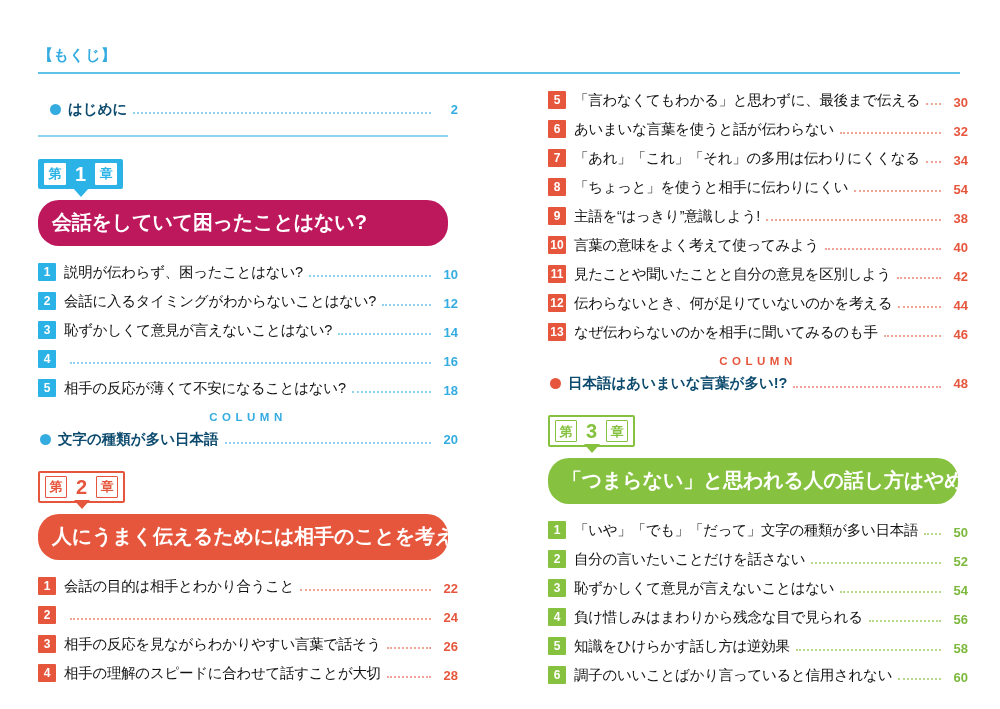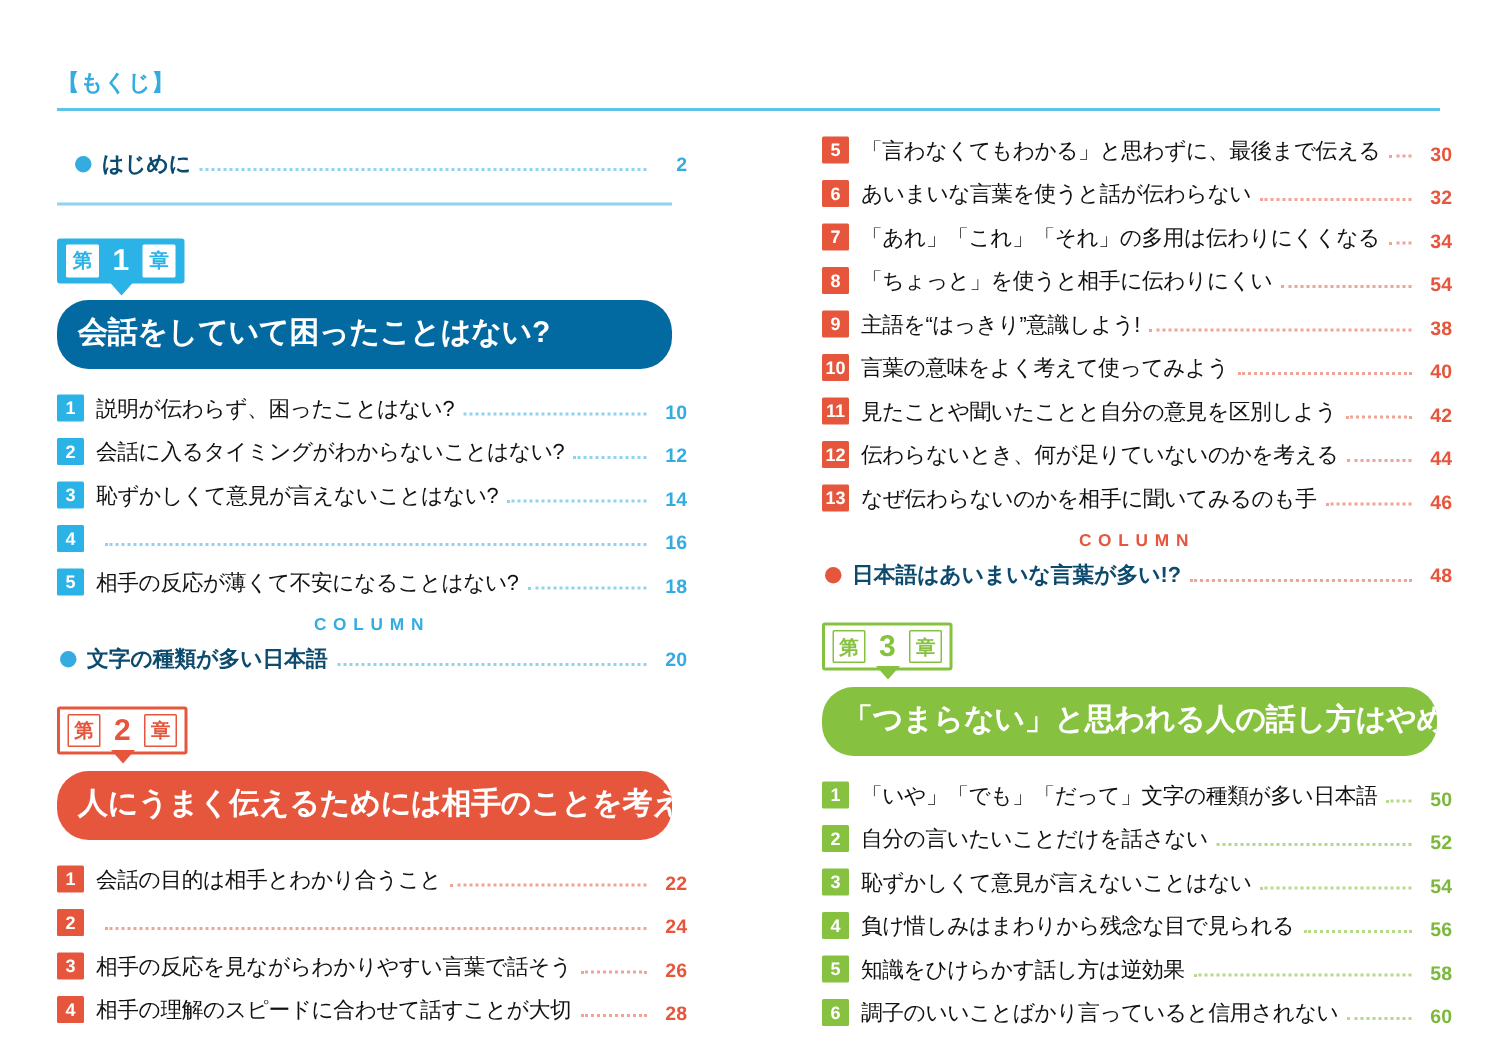--- a/index.html
+++ b/index.html
@@ -173,21 +173,21 @@
     padding: 11px 14px 13px 14px;
     color: #ffffff;
     font-size: 20px;
     font-weight: bold;
     letter-spacing: -0.2px;
     line-height: 1.1;
     white-space: nowrap;
     width: 410px;
     overflow: hidden;
   }
-  .banner-blue  { background: #0369a1; }
+  .banner-blue  { background: #be185d; }
   .banner-red   { background: #e6563d; }
   .banner-green { background: #86c240; }
 
   
   .entry-list { margin-top: 14px; }
   .entry {
     display: flex;
     align-items: flex-end;
     margin-bottom: 7px;
     height: 22px;

